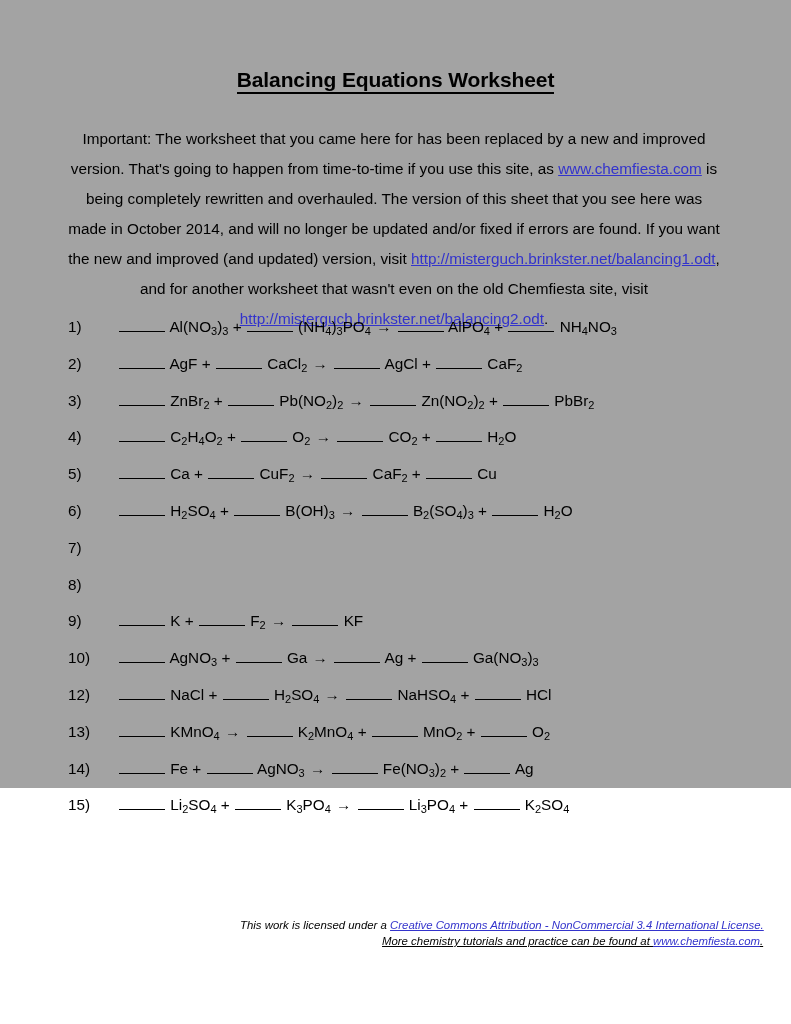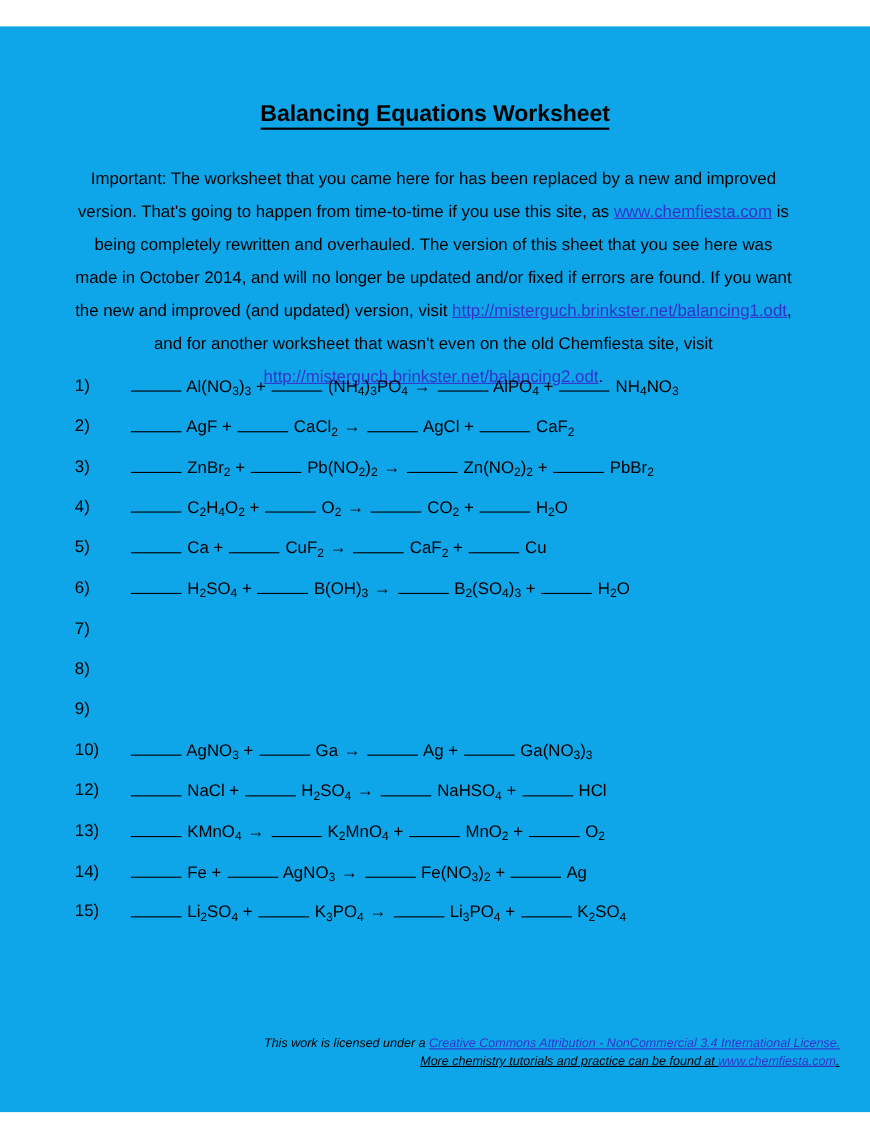--- a/index.html
+++ b/index.html
@@ -13,23 +13,22 @@
     position: relative;
     font-family: "Liberation Sans", sans-serif;
     color: #000000;
     overflow: hidden;
   }
 
   .page {
     position: absolute;
     left: 0; top: 0;
     width: 791px;
-    height: 987px;
-    background: #0ea5e9;
-    margin-top: 24px;
+    height: 788px;
+    background: #a3a3a3;
   }
 
   
   .title {
     position: absolute;
     left: 0;
     top: 68px;
     width: 791px;
     text-align: center;
     font-size: 21px;
@@ -168,20 +167,21 @@
         <span class="eq-body"><span class="blank"></span> <span><span>H</span><sub>2</sub><span>SO</span><sub>4</sub></span> <span>+</span> <span class="blank"></span> <span><span>B(OH)</span><sub>3</sub></span> <span class="arrow">→</span> <span class="blank"></span> <span><span>B</span><sub>2</sub><span>(SO</span><sub>4</sub><span>)</span><sub>3</sub></span> <span>+</span> <span class="blank"></span> <span><span>H</span><sub>2</sub><span>O</span></span></span>
       </div>
       <div class="eq-row">
         <span class="eq-num">7)</span>
       </div>
       <div class="eq-row">
         <span class="eq-num">8)</span>
       </div>
       <div class="eq-row">
         <span class="eq-num">9)</span>
+        <span class="eq-body"><span class="blank"></span> <span><span>K</span></span> <span>+</span> <span class="blank"></span> <span><span>F</span><sub>2</sub></span> <span class="arrow">→</span> <span class="blank"></span> <span><span>KF</span></span></span>
       </div>
       <div class="eq-row">
         <span class="eq-num">10)</span>
         <span class="eq-body"><span class="blank"></span> <span><span>AgNO</span><sub>3</sub></span> <span>+</span> <span class="blank"></span> <span><span>Ga</span></span> <span class="arrow">→</span> <span class="blank"></span> <span><span>Ag</span></span> <span>+</span> <span class="blank"></span> <span><span>Ga(NO</span><sub>3</sub><span>)</span><sub>3</sub></span></span>
       </div>
       <div class="eq-row">
         <span class="eq-num">12)</span>
         <span class="eq-body"><span class="blank"></span> <span><span>NaCl</span></span> <span>+</span> <span class="blank"></span> <span><span>H</span><sub>2</sub><span>SO</span><sub>4</sub></span> <span class="arrow">→</span> <span class="blank"></span> <span><span>NaHSO</span><sub>4</sub></span> <span>+</span> <span class="blank"></span> <span><span>HCl</span></span></span>
       </div>
       <div class="eq-row">

